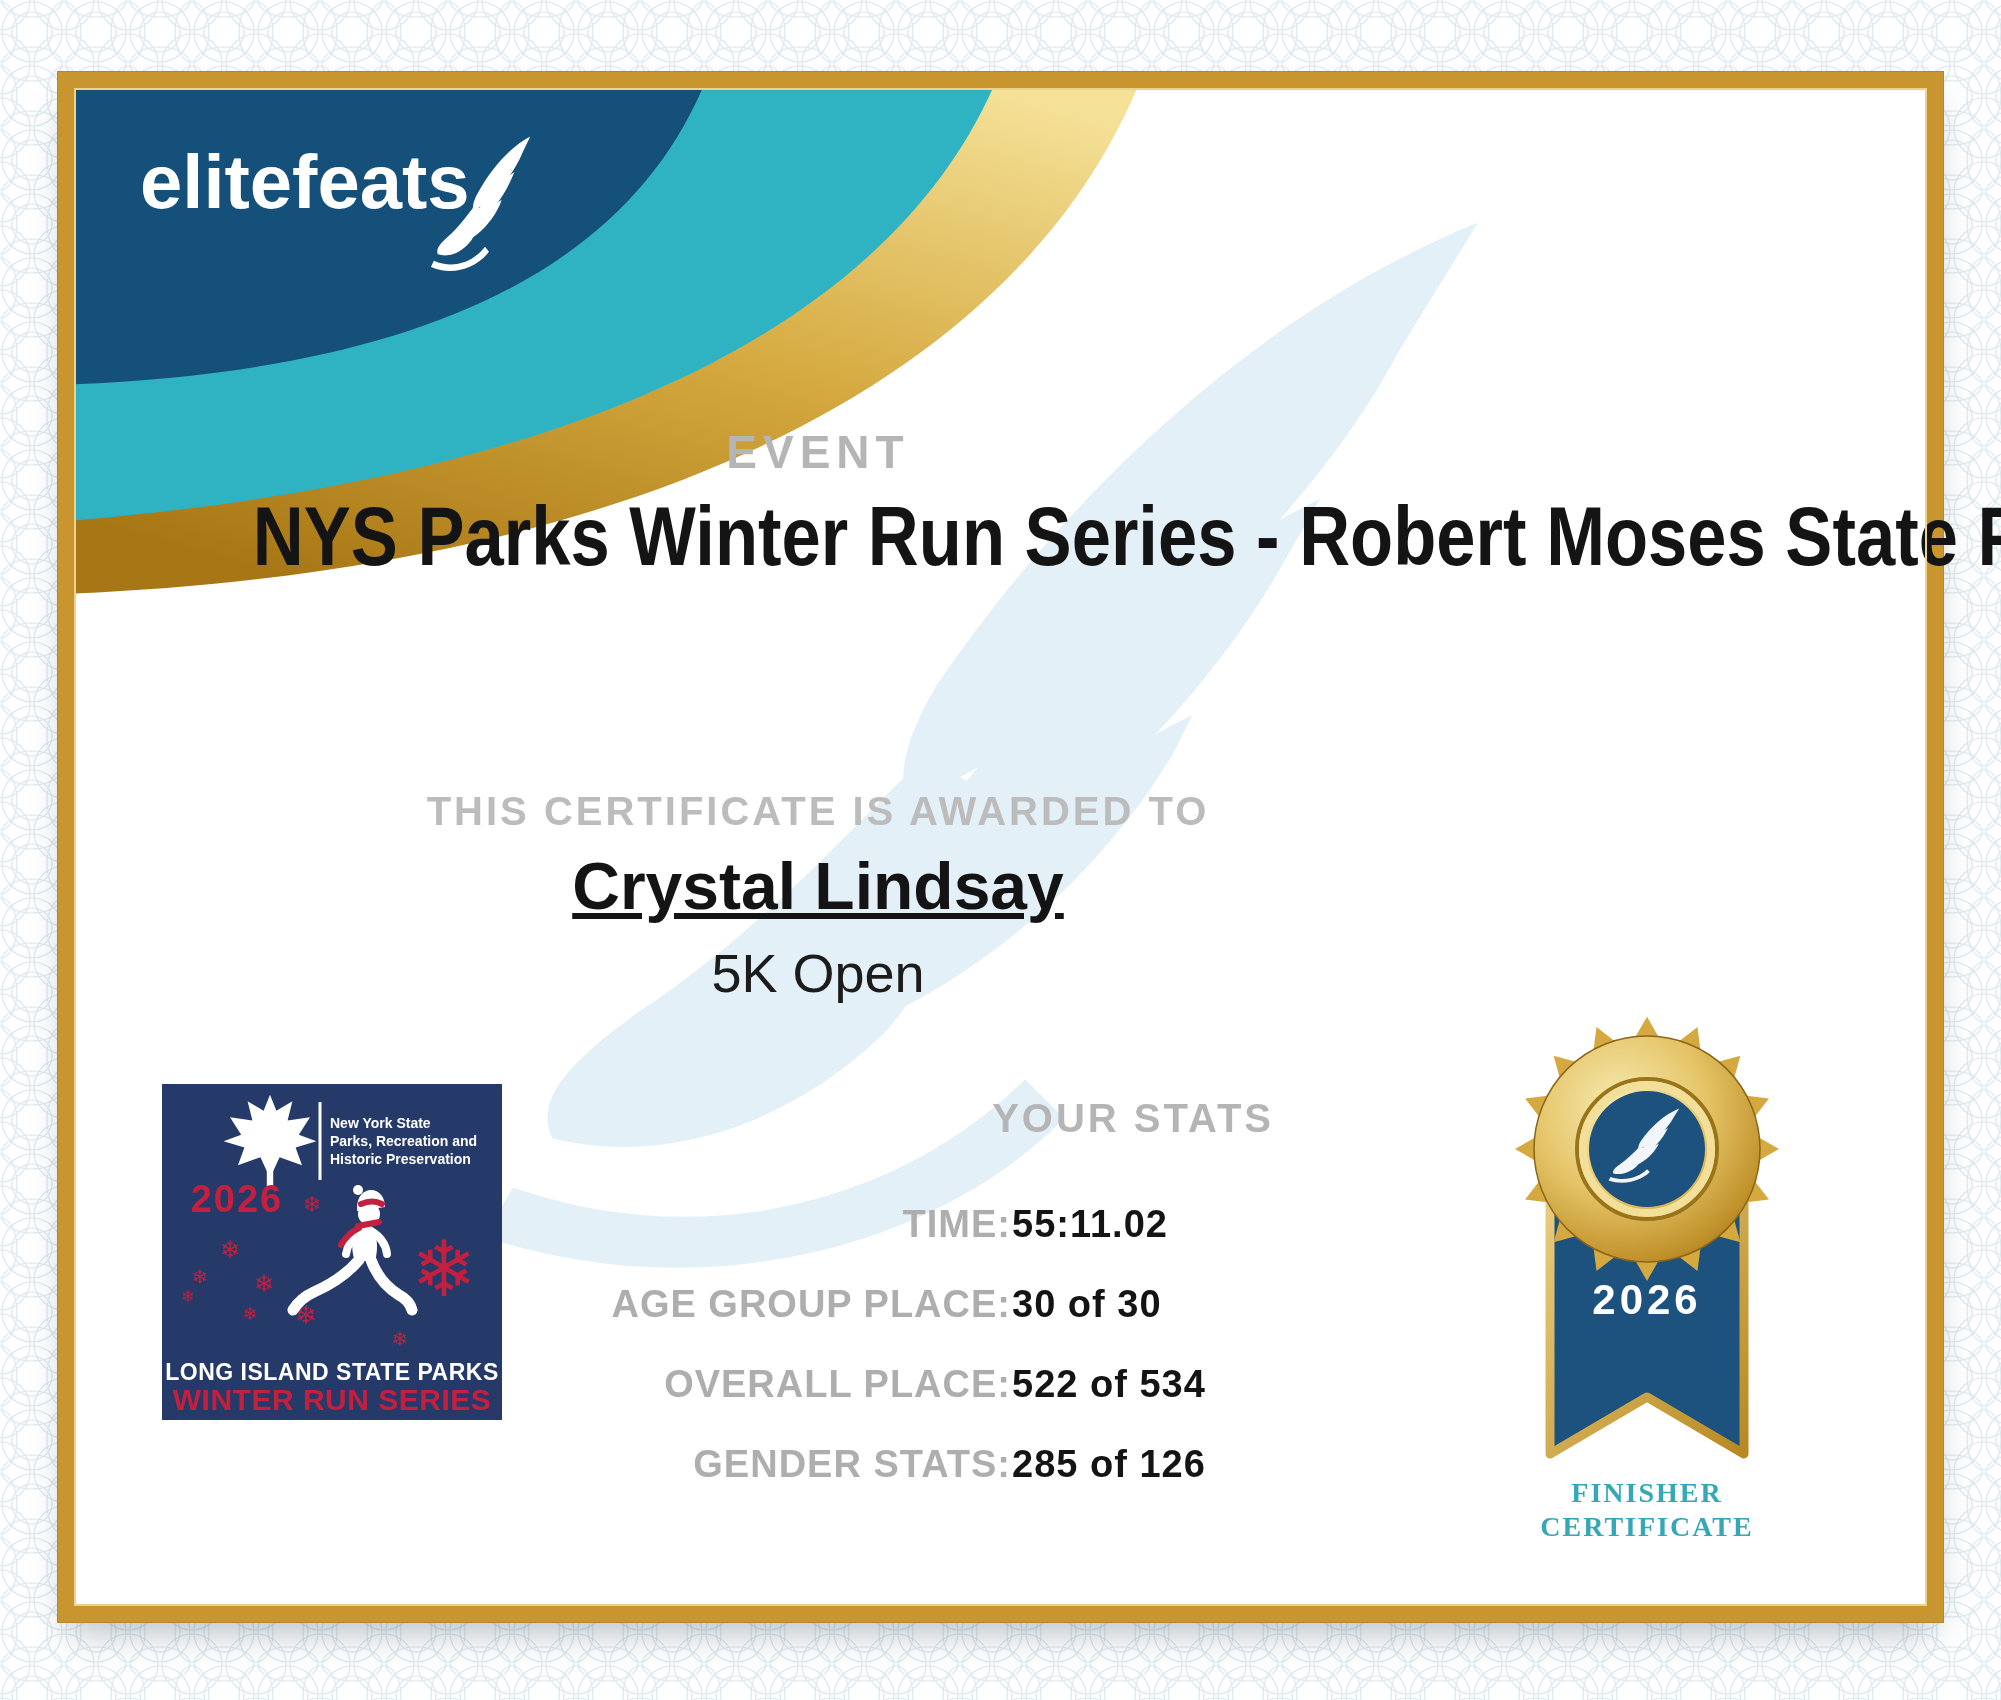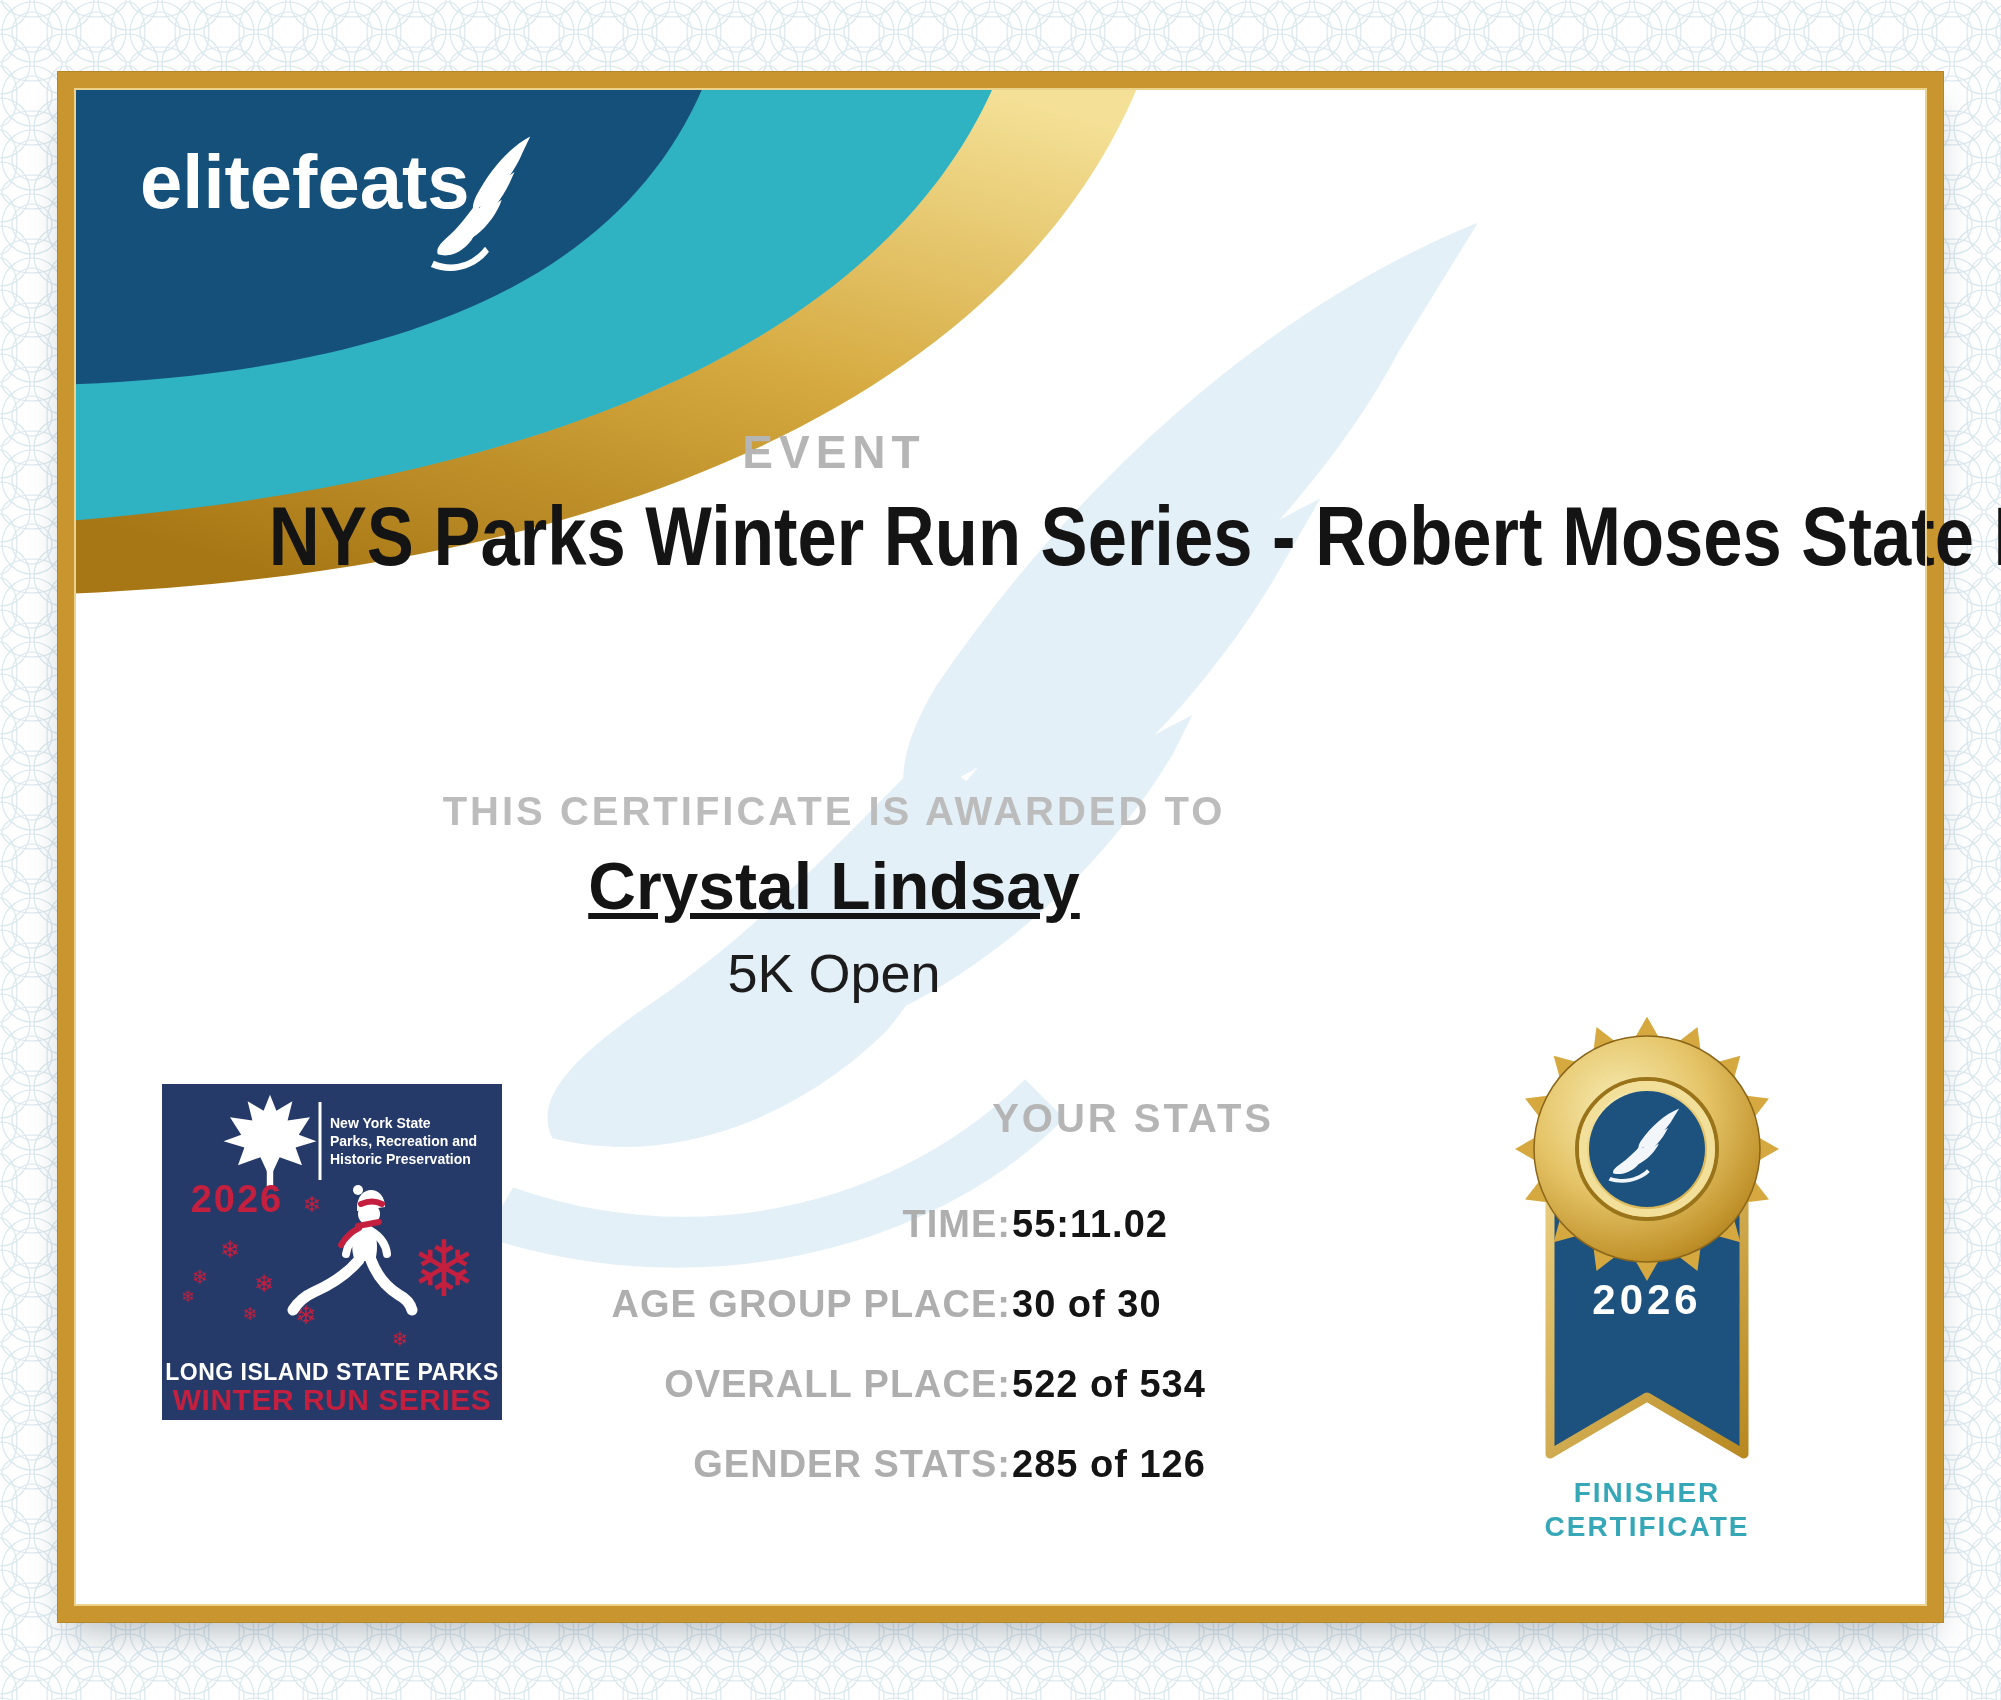--- a/index.html
+++ b/index.html
@@ -12,35 +12,35 @@
   .stage{position:relative;width:2001px;height:1700px;overflow:hidden;background:#6d28d9;}
   .guilloche{position:absolute;inset:0;}
   .cert{
     position:absolute;left:58px;top:72px;right:58px;bottom:78px;
     background:#ffffff;border:16px solid var(--gold);
     box-shadow:0 0 0 1px #b5862a, 0 20px 34px -10px rgba(90,110,125,.45);
   }
   .cert::after{content:'';position:absolute;inset:0;box-shadow:inset 0 0 0 2px var(--gold_light);pointer-events:none;}
   .layer{position:absolute;inset:0;pointer-events:none;}
   .abs{position:absolute;}
-  .center{left:0;width:1488px;text-align:center;padding-left:16px;}
+  .center{left:0;width:1488px;text-align:center;}
   .brand{position:absolute;left:66px;top:56px;color:#fff;font-weight:bold;font-size:76px;letter-spacing:0;line-height:76px;}
   .brand-icon{position:absolute;left:352px;top:46px;width:118px;height:152px;}
   .event-label{top:337px;font-size:46px;font-weight:bold;letter-spacing:6px;color:var(--heading_gray);}
   .event-title{top:398px;font-size:84px;font-weight:800;color:var(--ink);line-height:100px;white-space:nowrap;}
   .event-title .squeeze{display:inline-block;transform:scaleX(.84);transform-origin:center;}
   .award-label{top:701px;font-size:40px;font-weight:bold;letter-spacing:3px;color:#bcbcbc;}
   .runner-name{top:760px;font-size:66px;font-weight:800;color:var(--ink);text-decoration:underline;}
   .division{top:854px;font-size:54px;font-weight:400;color:#1c1c1c;}
   .stats-heading{position:absolute;left:420px;width:780px;text-align:right;top:1008px;font-size:40px;font-weight:bold;letter-spacing:3px;color:var(--heading_gray);}
   .stat-row{position:absolute;left:0;width:1851px;height:48px;font-size:38px;line-height:48px;}
   .stat-row .lbl{position:absolute;left:316px;width:621px;text-align:right;color:var(--label_gray);font-weight:700;letter-spacing:1px;}
   .stat-row .val{position:absolute;left:938px;width:700px;text-align:left;color:var(--ink);font-weight:800;letter-spacing:1px;}
   .stat-row:nth-of-type(1){top:1112px;} 
-  .medal-caption{position:absolute;left:1413px;top:1388px;width:320px;text-align:center;color:var(--finisher_teal);font-weight:800;font-size:28px;line-height:34px;letter-spacing:2px;}
+  .medal-caption{position:absolute;left:1413px;top:1388px;width:320px;text-align:center;color:var(--finisher_teal);font-weight:800;font-size:28px;line-height:34px;letter-spacing:2px;font-family:Liberation Serif, serif;}
   .sf{font-family:"DejaVu Sans", sans-serif;}
   svg text{font-family:"Liberation Sans", sans-serif;}
 </style>
 </head>
 <body>
 
 <div class="stage">
 
   <svg class="guilloche" width="2001" height="1700">
     <defs>

